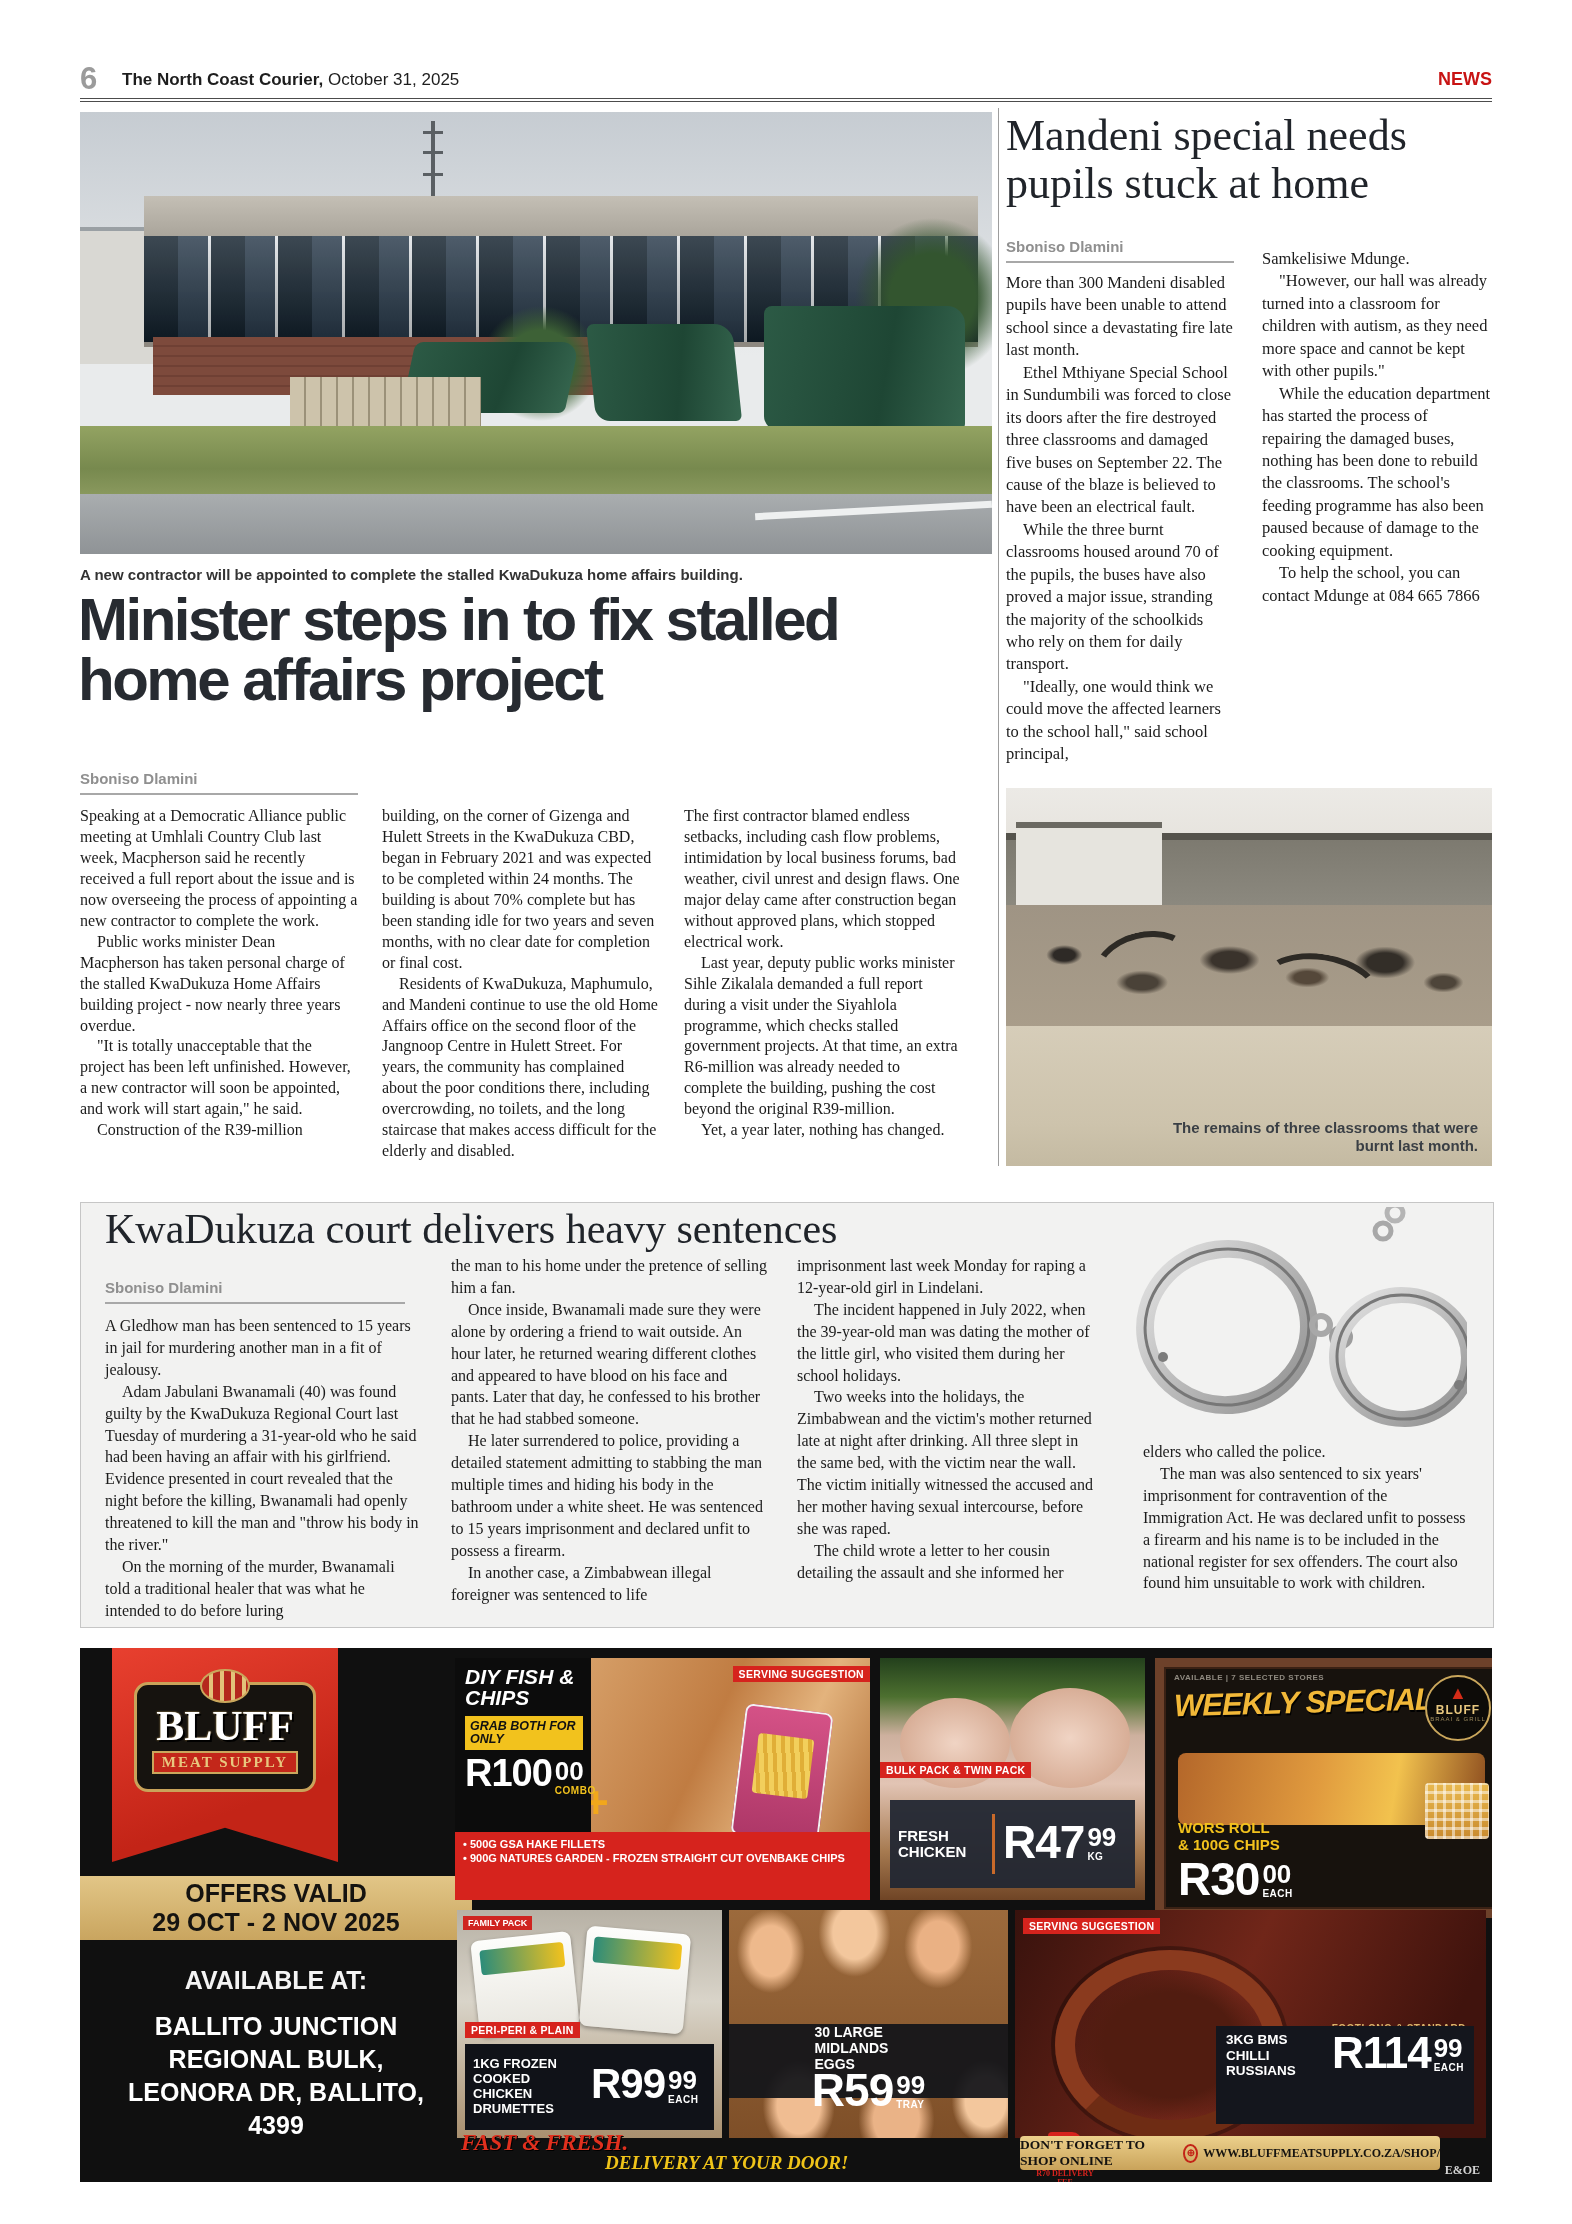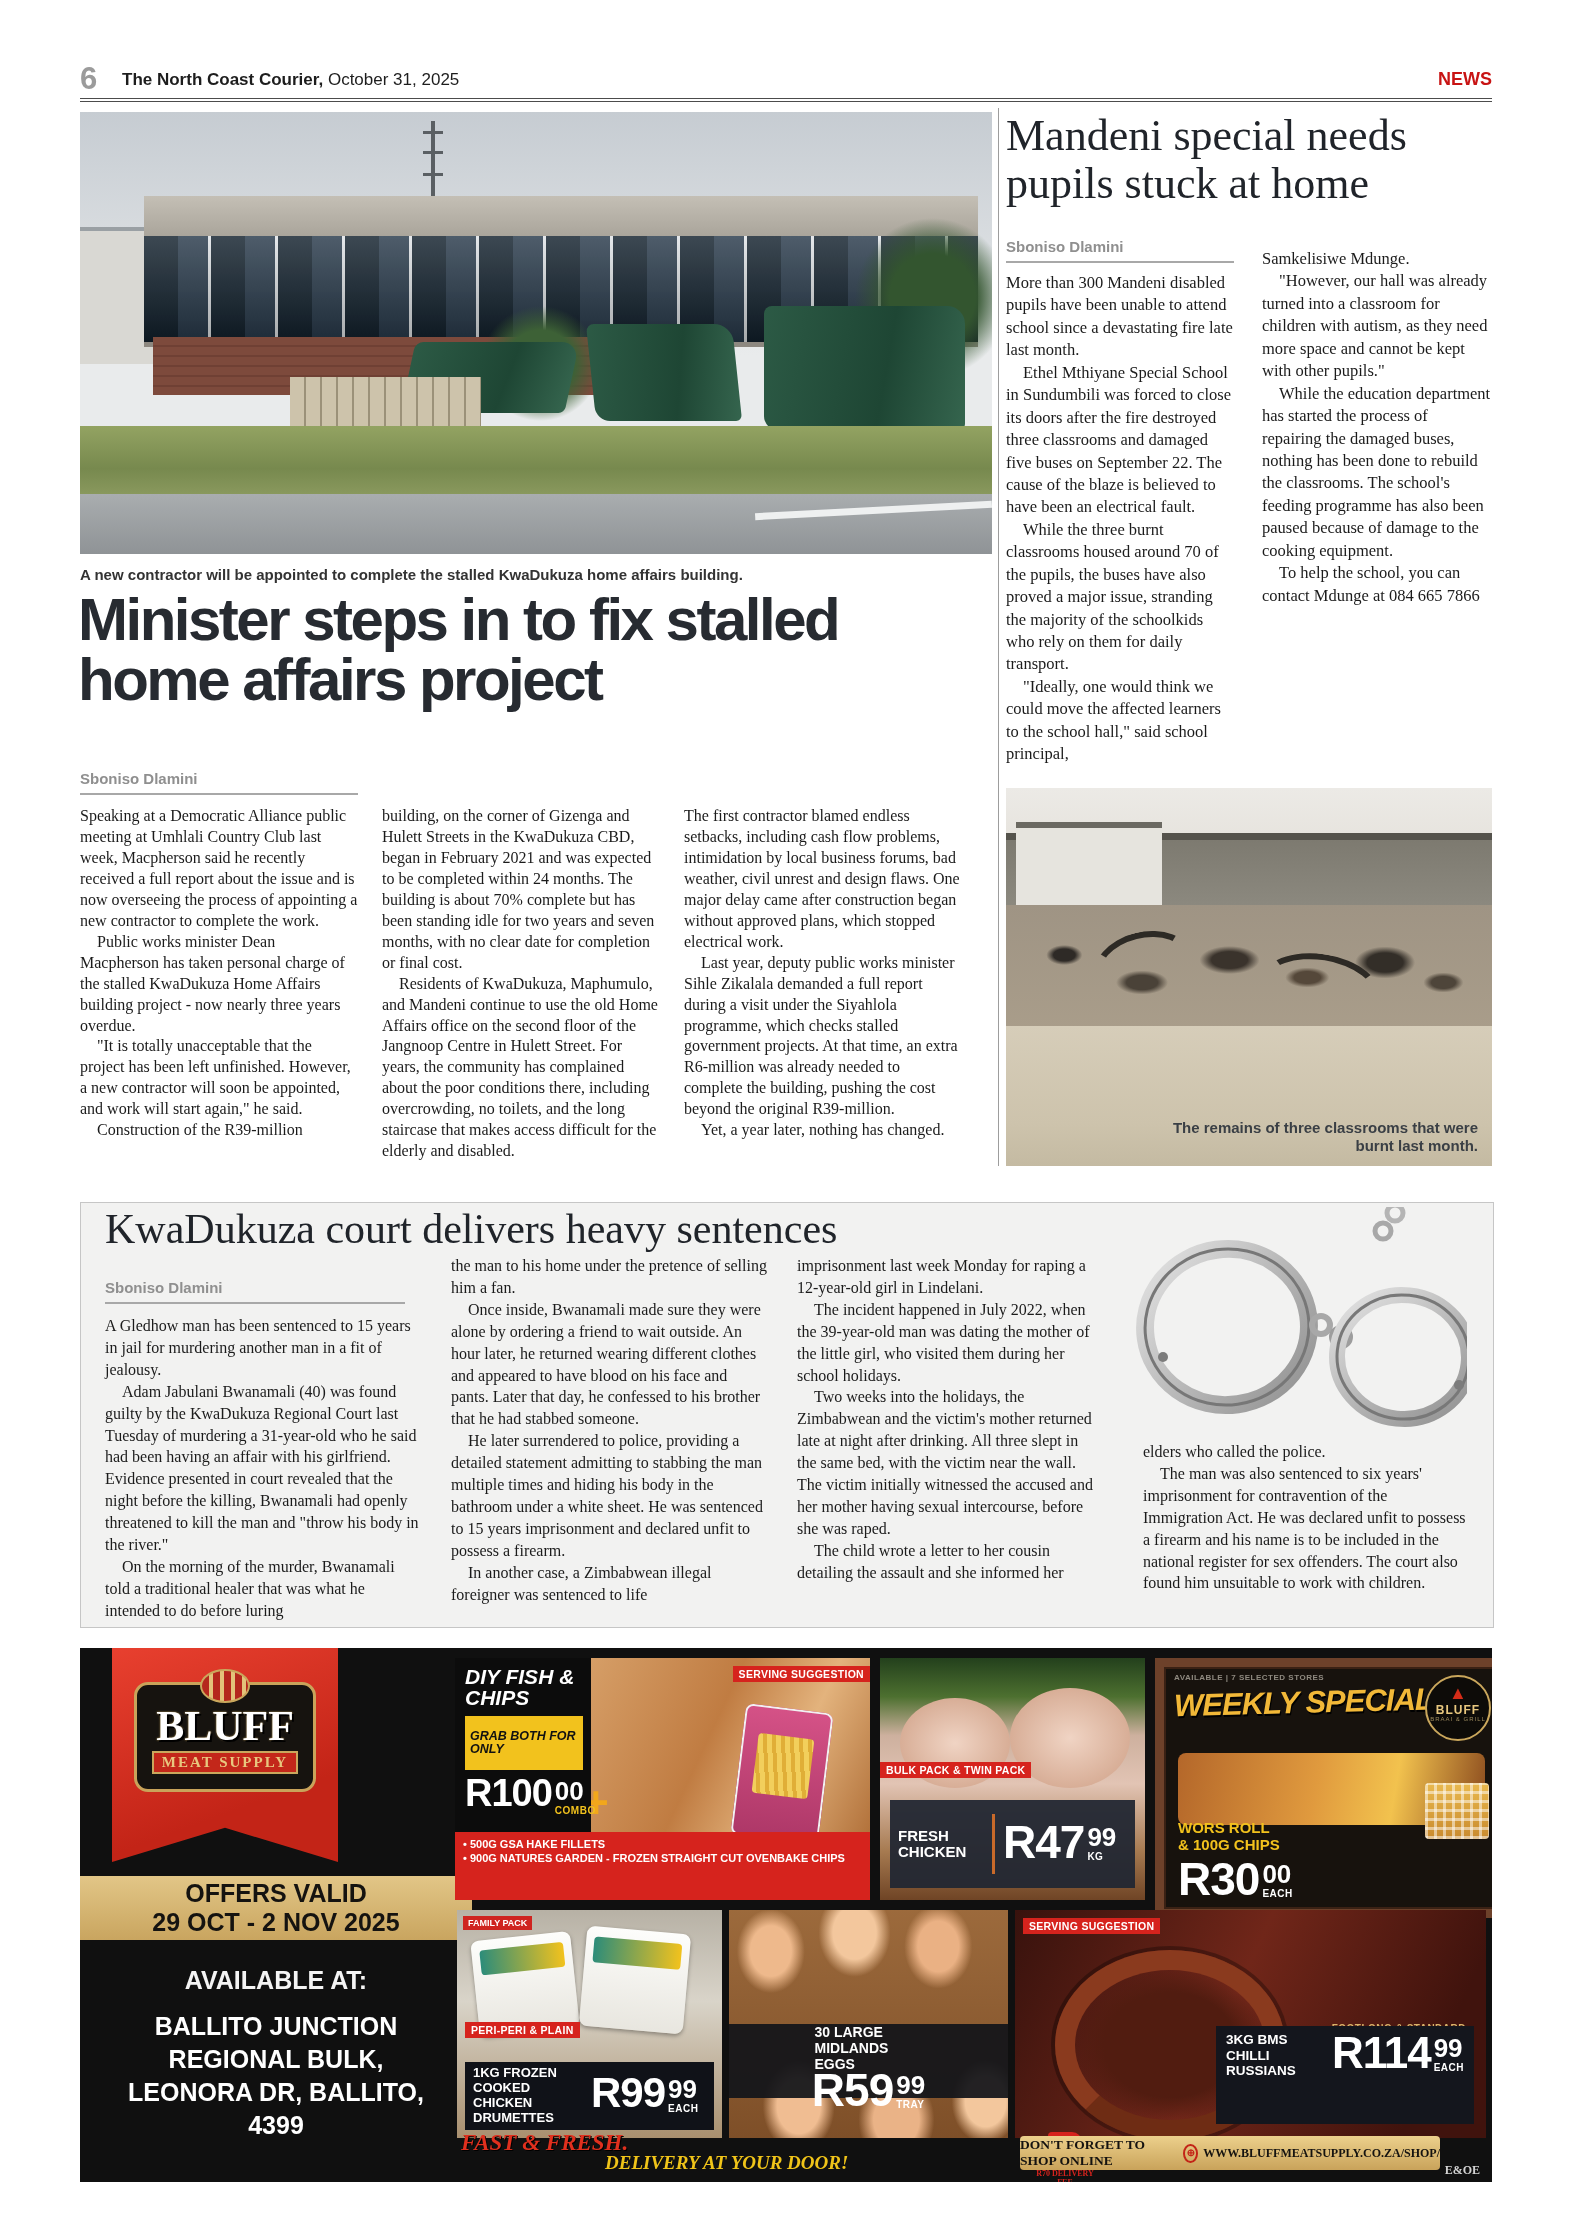--- a/index.html
+++ b/index.html
@@ -105,21 +105,21 @@
   .diy-photo{position:absolute;left:118px;top:0;right:0;bottom:56px;
       background:linear-gradient(115deg,#d8a26b,#c07c42 45%,#e3b37d 70%,#b06f38);}
   .chips{position:absolute;right:44px;top:50px;width:88px;height:132px;border-radius:8px;transform:rotate(7deg);
       background:linear-gradient(#d55287,#ad3767);box-shadow:0 0 0 2px #f1f1f1 inset;}
   .chips i{position:absolute;left:16px;top:28px;width:56px;height:60px;display:block;
       background:repeating-linear-gradient(80deg,#f2cf5c 0 5px,#e0ae37 5px 9px);border-radius:4px;}
   .plus{position:absolute;left:128px;top:120px;color:#f2a71b;font-size:44px;font-weight:700;}
   .diy-info{position:absolute;left:0;top:0;width:118px;height:186px;background:#0c0c0c;color:#fff;padding:8px 8px 0 10px;}
   .diy-title{font-style:italic;font-weight:700;font-size:21px;line-height:1.02;}
   .diy-badge{display:inline-block;background:#f2c21d;color:#111;font-weight:700;font-style:italic;
-      font-size:12.5px;line-height:1.05;padding:14px 5px;margin:7px 0 8px;}
+      font-size:12.5px;line-height:1.05;padding:4px 5px;margin:7px 0 8px;}
   .unit-y{color:#f2c21d !important;}
   .diy-bullets{position:absolute;left:0;bottom:0;right:0;height:56px;background:#d6231d;color:#fff;
       font-weight:700;font-size:11px;line-height:1.25;padding:6px 8px;}
   
   .t-chk{left:800px;top:10px;width:265px;height:242px;
       background:linear-gradient(#23401c,#4d7030 16%,#cdb09e 32%,#e2c4b4 52%,#a67a50 80%,#6f4425);}
   .chk-blob{position:absolute;border-radius:50%;background:radial-gradient(#f0d4c4,#d8ae97 70%);}
   .chk-box{position:absolute;left:10px;right:10px;bottom:12px;height:88px;background:rgba(34,39,51,.95);
       display:flex;align-items:center;padding:0 8px;}
   .chk-name{width:86px;color:#fff;font-weight:700;font-size:15px;line-height:1.1;}
@@ -142,21 +142,21 @@
                  repeating-linear-gradient(0deg,rgba(255,255,255,.5) 0 3px,transparent 3px 9px),
                  linear-gradient(#e9b94e,#c98a2e);}
   .wk-name{position:absolute;left:14px;bottom:56px;color:#f2c21d;font-weight:700;font-size:15px;line-height:1.1;}
   .wk-price{position:absolute;left:14px;bottom:8px;}
   
   .t-dr{left:377px;top:262px;width:265px;height:228px;background:linear-gradient(#b7b1a5,#d9d4c9 40%,#a9906f);}
   .pack{position:absolute;border-radius:8px;background:linear-gradient(#fdfdfb,#e8e6df);box-shadow:0 2px 4px rgba(0,0,0,.35);}
   .pack i{position:absolute;left:8%;top:10%;width:84%;height:26%;display:block;border-radius:4px;
       background:linear-gradient(90deg,#2c8c7a,#f2c21d);}
   .fam{position:absolute;left:6px;top:6px;background:#cf2420;color:#fff;font-weight:700;font-size:9px;padding:2px 5px;}
-  .dr-box{position:absolute;left:8px;right:8px;bottom:8px;height:68px;background:#101218;display:flex;align-items:center;padding:0 8px;}
+  .dr-box{position:absolute;left:8px;right:8px;bottom:8px;height:86px;background:#101218;display:flex;align-items:center;padding:0 8px;}
   .dr-name{width:118px;color:#fff;font-weight:700;font-size:13px;line-height:1.15;}
   
   .t-eg{left:649px;top:262px;width:279px;height:228px;background:
       radial-gradient(34px 42px at 15% 18%,#eeb98c 60%,transparent),
       radial-gradient(36px 44px at 45% 10%,#f3c79d 60%,transparent),
       radial-gradient(34px 42px at 75% 16%,#eab184 60%,transparent),
       radial-gradient(36px 46px at 25% 86%,#f0bd92 60%,transparent),
       radial-gradient(38px 46px at 60% 92%,#eab387 60%,transparent),
       radial-gradient(34px 42px at 92% 84%,#f3c79d 60%,transparent),
       linear-gradient(#9c6a3c,#7e4f28);}

